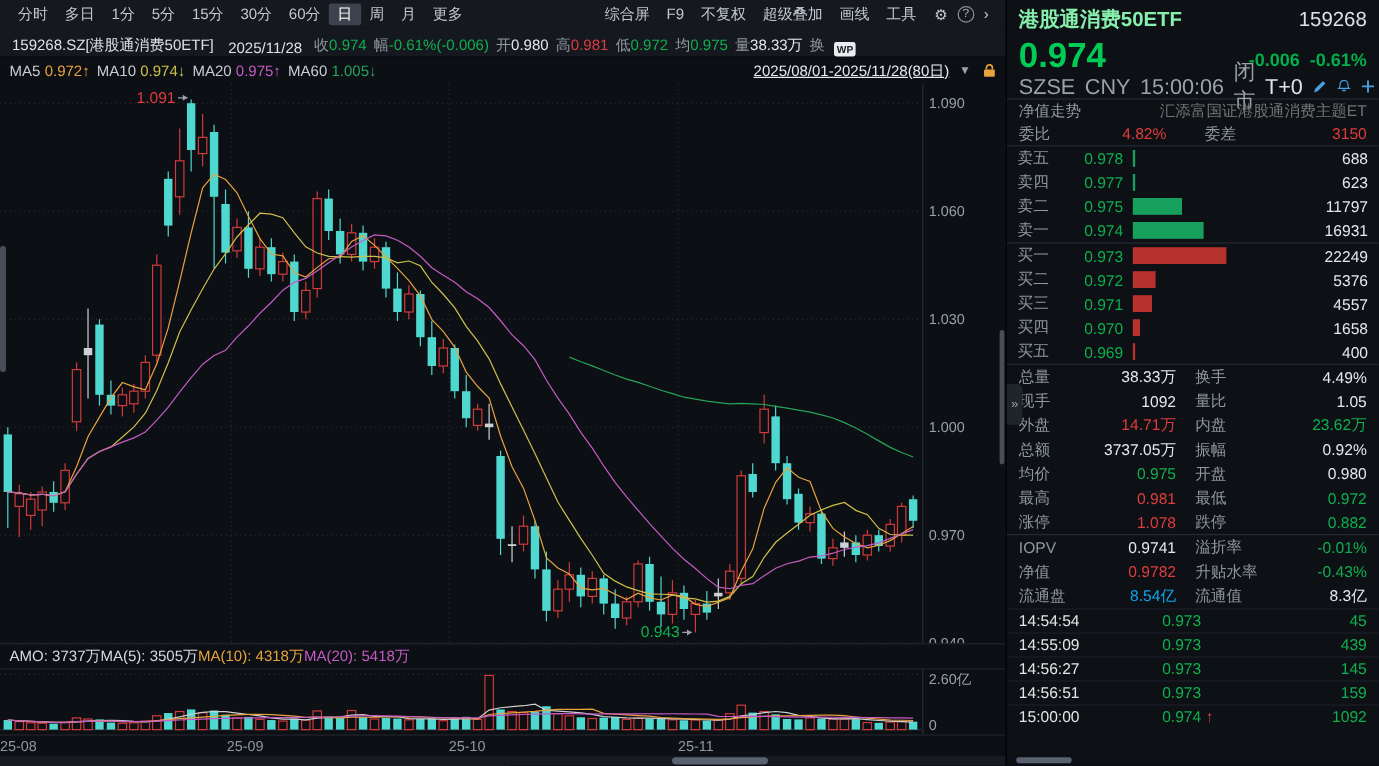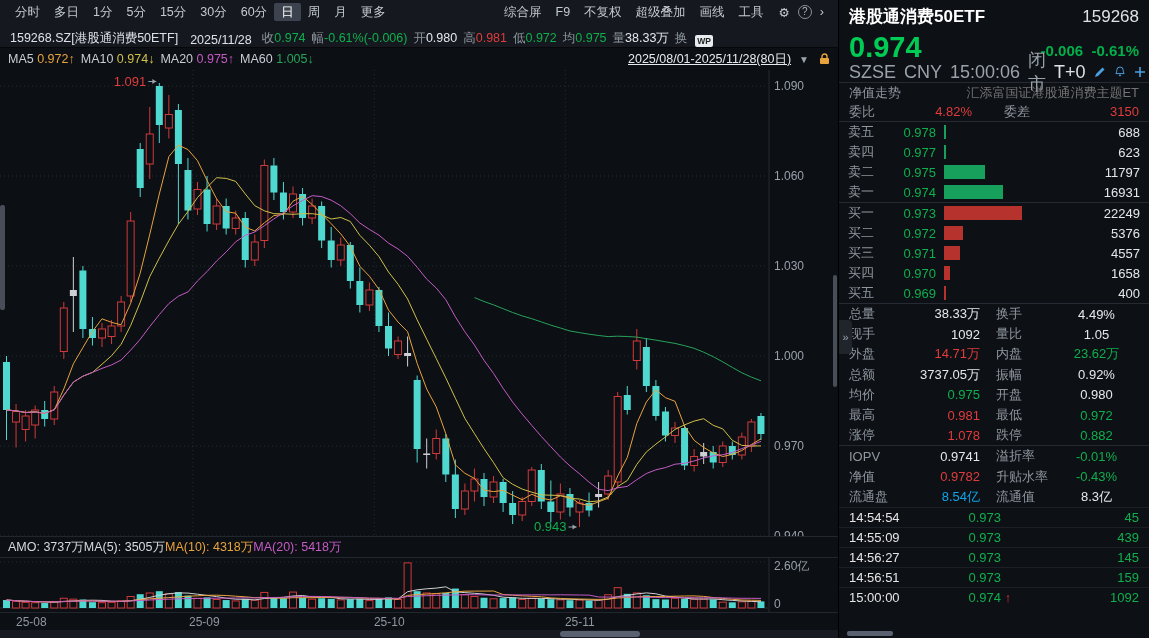--- a/index.html
+++ b/index.html
@@ -43,21 +43,21 @@
     border-top:1px solid #22262d;}
   .xaxis span { position:absolute; top:2px; }
   .hscroll { height:8px; background:#171b21; position:relative; }
   .hthumb { position:absolute; top:1px; height:6px; width:80px; left:560px; background:#5a6170; border-radius:3px; }
 
   .vthumb { position:absolute; right:1px; top:275px; width:4px; height:112px; background:#474e58; border-radius:2px; }
   .lthumb { position:absolute; left:0; top:205px; width:5px; height:105px; background:#474e58; border-radius:2px; }
 
   
   .rp-head { padding:5px 10px 0 10px; display:flex; justify-content:space-between; align-items:baseline; }
-  .rp-name { font-size:17px; font-weight:bold; color:#ffffff; }
+  .rp-name { font-size:17px; font-weight:bold; color:#86efac; }
   .rp-code { font-size:17px; color:#dde2e8; }
   .rp-price-row { padding:0 10px; display:flex; justify-content:space-between; align-items:flex-end; height:34px; }
   .rp-price { font-size:29px; font-weight:bold; color:#00cc55; line-height:30px; }
   .rp-chg { font-size:15px; font-weight:bold; color:#00b04a; padding-bottom:3px; }
   .rp-info { height:21px; display:flex; align-items:center; gap:8px; padding:0 10px;
     color:#9aa2ab; font-size:18px; border-bottom:1px solid #262b33; }
   .rp-info .t0 { color:#dde2e8; margin-left:auto; }
   .icn { width:15px; height:14px; display:inline-flex; align-items:center; justify-content:center; }
   .rp-row { height:19px; display:flex; align-items:center; padding:0 10px; }
   .rp-lab { color:#8f979f; }
@@ -66,21 +66,21 @@
   .ob-row { height:20px; display:flex; align-items:center; padding:0 9px; }
   .ob-lab { width:36px; color:#8f979f; }
   .ob-price { width:52px; text-align:right; }
   .ob-barzone { flex:1; position:relative; height:14px; margin:0 6px 0 8px; }
   .ob-bar { position:absolute; left:0; top:0; height:14px; }
   .ob-qty { width:52px; text-align:right; color:#e4e8ed; }
   .st-row { height:20.2px; display:flex; align-items:center; padding:0 10px; }
   .st-l1 { width:46px; color:#8f979f; }
   .st-v1 { flex:1; text-align:right; }
   .st-l2 { width:58px; margin-left:16px; color:#8f979f; }
-  .st-v2 { flex:1; text-align:center; }
+  .st-v2 { flex:1; text-align:right; }
   .tick-row { height:20px; display:flex; align-items:center; padding:0 10px; border-top:1px solid #1b2027; }
   .tick-time { width:78px; color:#e5e5e5; }
   .tick-price { width:74px; text-align:right; color:#0faf4d; }
   .tick-arrow { width:14px; color:#e03c3c; font-weight:bold; text-align:center; }
   .tick-vol { flex:1; text-align:right; color:#0faf4d; }
   .collapse-tab { position:absolute; left:0; top:320px; width:13px; height:34px; background:#20252c;
     border-radius:0 4px 4px 0; color:#9aa2ab; font-size:11px; display:flex; align-items:center;
     justify-content:center; cursor:pointer; }
   .rp-hthumb { position:absolute; bottom:2px; left:8px; width:46px; height:5px; background:#5a6170; border-radius:2px; }
   .divider { border-top:1px solid #262b33; }
@@ -399,21 +399,21 @@
         <rect x="728.8000000000001" y="44.33846153846154" width="7" height="5.661538461538461" fill="#4fd8cf"></rect>
         <rect x="738.35" y="43.80769230769231" width="7" height="6.192307692307692" fill="#0c0f14" stroke="#d03a3a"></rect>
         <rect x="747.9000000000001" y="43.276923076923076" width="7" height="6.723076923076923" fill="#0c0f14" stroke="#d03a3a"></rect>
         <rect x="757.45" y="43.388384615384616" width="7" height="6.611615384615384" fill="#4fd8cf"></rect>
         <path d="M6.5 42.0 L16.1 42.7 L25.6 43.2 L35.2 43.6 L44.7 43.9 L54.3 44.2 L63.8 43.6 L73.4 43.0 L82.9 42.4 L92.5 42.2 L102.0 42.4 L111.6 43.2 L121.1 43.5 L130.7 42.9 L140.2 41.3 L149.8 39.4 L159.3 37.2 L168.9 35.7 L178.4 34.9 L188.0 35.1 L197.5 36.2 L207.1 37.4 L216.6 38.6 L226.2 40.2 L235.7 41.2 L245.3 41.3 L254.8 41.9 L264.4 40.5 L273.9 39.9 L283.5 39.3 L293.0 38.0 L302.6 37.5 L312.1 38.9 L321.7 39.1 L331.2 39.2 L340.8 40.8 L350.3 41.0 L359.9 41.0 L369.4 41.4 L379.0 41.3 L388.5 40.8 L398.1 40.9 L407.6 33.7 L417.2 31.8 L426.7 30.8 L436.3 30.1 L445.8 28.8 L455.4 33.9 L464.9 34.6 L474.5 35.3 L484.0 36.1 L493.6 37.3 L503.1 39.2 L512.7 39.7 L522.2 40.3 L531.8 40.4 L541.3 40.4 L550.9 40.6 L560.4 41.1 L570.0 41.3 L579.5 41.6 L589.1 42.0 L598.6 42.2 L608.2 41.2 L617.7 38.6 L627.3 37.4 L636.8 35.9 L646.4 34.9 L655.9 35.8 L665.5 38.1 L675.0 39.0 L684.6 40.2 L694.1 41.0 L703.7 41.0 L713.2 40.9 L722.8 41.7 L732.3 42.4 L741.9 43.0 L751.4 43.4 L761.0 43.8 " fill="none" stroke="#d0d0d0" stroke-width="1"></path>
         <path d="M6.5 42.0 L16.1 42.7 L25.6 43.2 L35.2 43.6 L44.7 43.9 L54.3 43.9 L63.8 43.4 L73.4 43.1 L82.9 42.9 L92.5 43.0 L102.0 43.3 L111.6 43.4 L121.1 43.3 L130.7 42.6 L140.2 41.8 L149.8 40.9 L159.3 40.2 L168.9 39.6 L178.4 38.9 L188.0 38.2 L197.5 37.8 L207.1 37.3 L216.6 37.2 L226.2 37.5 L235.7 38.2 L245.3 38.8 L254.8 39.7 L264.4 39.5 L273.9 40.0 L283.5 40.3 L293.0 39.7 L302.6 39.7 L312.1 39.7 L321.7 39.5 L331.2 39.3 L340.8 39.4 L350.3 39.3 L359.9 39.9 L369.4 40.3 L379.0 40.3 L388.5 40.8 L398.1 41.0 L407.6 37.4 L417.2 36.6 L426.7 36.1 L436.3 35.5 L445.8 34.8 L455.4 33.8 L464.9 33.2 L474.5 33.1 L484.0 33.1 L493.6 33.0 L503.1 36.5 L512.7 37.2 L522.2 37.8 L531.8 38.3 L541.3 38.8 L550.9 39.9 L560.4 40.4 L570.0 40.8 L579.5 41.0 L589.1 41.2 L598.6 41.4 L608.2 41.1 L617.7 40.0 L627.3 39.5 L636.8 38.9 L646.4 38.5 L655.9 38.5 L665.5 38.4 L675.0 38.2 L684.6 38.0 L694.1 37.9 L703.7 38.4 L713.2 39.5 L722.8 40.4 L732.3 41.3 L741.9 42.0 L751.4 42.2 L761.0 42.4 " fill="none" stroke="#e8a33d" stroke-width="1"></path>
         <path d="M6.5 42.0 L16.1 42.7 L25.6 43.2 L35.2 43.6 L44.7 43.9 L54.3 43.9 L63.8 43.4 L73.4 43.1 L82.9 42.9 L92.5 43.0 L102.0 43.2 L111.6 43.3 L121.1 43.2 L130.7 42.9 L140.2 42.5 L149.8 42.0 L159.3 41.5 L168.9 41.2 L178.4 40.8 L188.0 40.6 L197.5 40.5 L207.1 40.3 L216.6 40.2 L226.2 40.1 L235.7 40.0 L245.3 39.8 L254.8 39.9 L264.4 39.6 L273.9 39.5 L283.5 39.3 L293.0 38.7 L302.6 38.5 L312.1 38.4 L321.7 38.5 L331.2 38.7 L340.8 39.1 L350.3 39.5 L359.9 39.7 L369.4 40.1 L379.0 40.3 L388.5 40.2 L398.1 40.3 L407.6 38.5 L417.2 38.1 L426.7 37.7 L436.3 37.4 L445.8 37.1 L455.4 36.9 L464.9 36.7 L474.5 36.7 L484.0 36.9 L493.6 37.0 L503.1 36.9 L512.7 36.9 L522.2 36.9 L531.8 36.9 L541.3 36.8 L550.9 36.9 L560.4 36.8 L570.0 36.9 L579.5 37.0 L589.1 37.1 L598.6 39.0 L608.2 39.1 L617.7 38.9 L627.3 38.9 L636.8 38.9 L646.4 39.2 L655.9 39.4 L665.5 39.6 L675.0 39.6 L684.6 39.6 L694.1 39.7 L703.7 39.8 L713.2 39.7 L722.8 39.9 L732.3 40.1 L741.9 40.3 L751.4 40.3 L761.0 40.4 " fill="none" stroke="#c55bc5" stroke-width="1"></path>
       </svg>
 
     <div class="xaxis" id="xaxis">
-        <span style="left: 16px;">25-08</span>
+        <span style="left: 0;">25-08</span>
         <span style="left: 189px;">25-09</span>
         <span style="left: 373.95px;">25-10</span>
         <span style="left: 564.95px;">25-11</span>
       </div>
 
     <div class="hscroll">
       <div class="hthumb"></div>
     </div>
 
     <div class="lthumb"></div>

